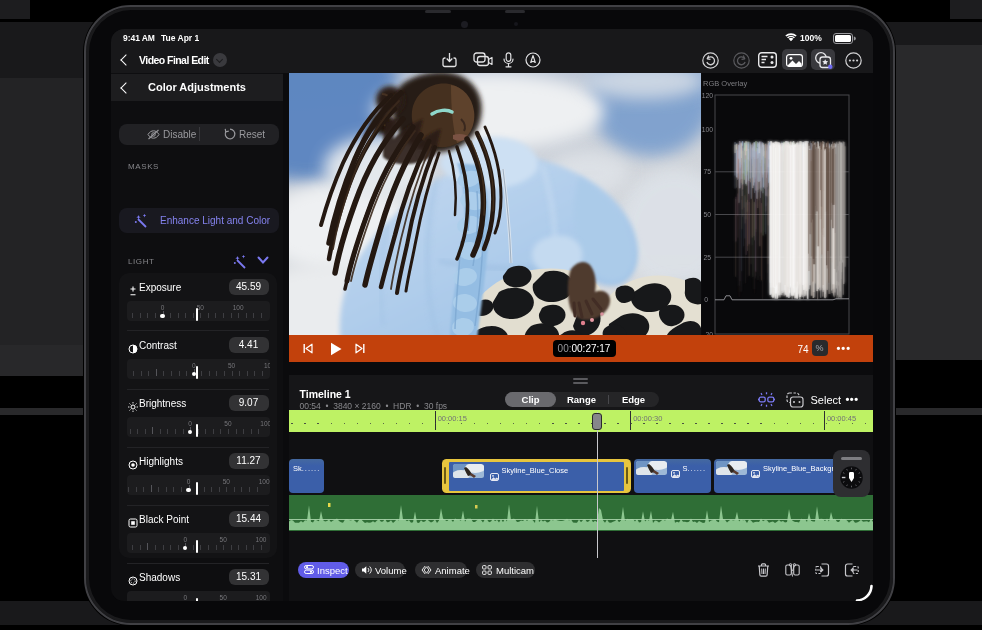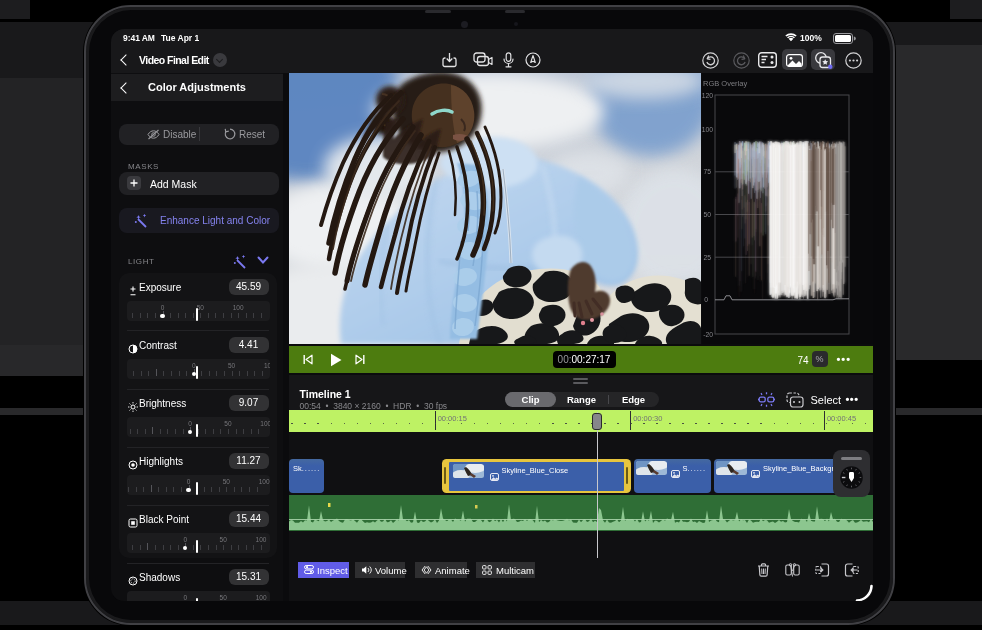--- a/index.html
+++ b/index.html
@@ -51,21 +51,21 @@
 .pnum { position:absolute; top:3.5px; width:20px; margin-left:-10px; text-align:center; color:#77777b; font-size:6.5px; }
 .tk { position:absolute; top:12px; width:1px; height:5px; background:#3e3e42; }
 .tkM { position:absolute; top:10.5px; width:1px; height:6.5px; background:#55555a; }
 .pdot { position:absolute; top:13px; width:4.4px; height:4.4px; border-radius:50%; background:#fff; }
 .pbar { position:absolute; top:7px; width:2.4px; height:13px; border-radius:1.2px; background:#fff; }
 .pdiv { position:absolute; left:16px; width:142px; height:1px; background:#232326; }
 
 #video { left:177.5px; top:43.5px; width:412px; height:271px; overflow:hidden; }
 #scope { left:591px; top:43.5px; width:171px; height:271px; background:#09090b; }
 
-#playbar { left:177.5px; top:317px; width:584.5px; height:26.5px; background:#4d7c0f; }
+#playbar { left:177.5px; top:306px; width:584.5px; height:26.5px; background:#c2410c; }
 #tcode { left:264px; top:4.5px; width:63px; height:17px; background:#000; border-radius:4px; color:#fff;
   font-size:10px; text-align:center; line-height:17px; }
 
 #tl { left:177.5px; top:346px; width:584.5px; height:226px; background:#161618; }
 #handle { left:284px; top:3px; width:15px; height:2px; border-radius:1px; background:#5a5a5e; box-shadow:0 4px 0 #5a5a5e; }
 #tlt { left:11px; top:13px; color:#fff; font-size:10.5px; font-weight:bold; }
 #tls { left:11px; top:26px; color:#88888c; font-size:8.5px; }
 #seg { left:216.5px; top:16.5px; width:154px; height:15px; background:#252527; border-radius:7.5px; }
 #seg .on { position:absolute; left:0; top:0; width:51px; height:15px; background:#6a6a6e; border-radius:7.5px;
   color:#fff; font-size:9.5px; font-weight:bold; text-align:center; line-height:15px; }
@@ -79,21 +79,21 @@
 .clip { position:absolute; top:27.5px; height:34px; background:linear-gradient(#44699f, #3b5fa9 20%); border-radius:4px; overflow:hidden;text-align:center; }
 .clip .th { position:absolute; left:2px; top:2px; border-radius:2.5px; overflow:hidden; width:31px; height:14px; }
 .clip .pi { position:absolute; top:5px; }
 .clip .lb { position:absolute; top:4.5px; color:#fff; font-size:7.5px; white-space:nowrap; }
 #selclip { position:absolute; top:27.5px; width:189px; height:34px; background:#e7c53e; border-radius:4.5px; }
 #selclip .inner { position:absolute; left:7px; top:2.5px; right:7px; bottom:2.5px; background:#3b5fa9; border-radius:1px; overflow:hidden; }
 #selclip .hm { position:absolute; top:8px; width:1.8px; height:17px; border-radius:1px; background:#6b5a14; }
 #audio { left:0; top:63.5px; width:584.5px; height:36px; background:#2f6e36; }
 #audln { left:0; top:87px; width:584.5px; height:1.2px; background:#a9d3aa; opacity:0.9; }
 #btoolbar { left:0; top:186.5px; width:584.5px; height:16px; }
-.bbtn { position:absolute; top:0; height:16px; border-radius:0; background:#2e2e30; color:#fff; font-size:9.5px; }
+.bbtn { position:absolute; top:0; height:16px; border-radius:8px; background:#2e2e30; color:#fff; font-size:9.5px; }
 .bbtn span { position:absolute; top:8px; transform:translateY(-50%); white-space:nowrap; }
 #playhead { left:308px; top:36.5px; width:1.6px; height:146px; background:#c8c8cc; }
 #phandle { left:303.5px; top:37.5px; width:10px; height:17px; background:#86868a; border-radius:3px; border:1px solid #2a2a2c; }
 #jog { left:544px; top:74.5px; width:37.5px; height:47.5px; background:#2e2e31; border-radius:8px; }
 #arc { left:566px; top:209px; }
 </style></head>
 <body>
 <div class="abs" id="bgA"></div>
 <div class="abs" id="bgA2"></div>
 <div class="abs" id="bgB"></div>
@@ -193,27 +193,20 @@
         <path d="M1.5 10 L11.5 1" stroke="#9a9a9e" stroke-width="1.1"></path>
       </svg>
     <span class="abs gtxt" style="left:44px; top:5.5px;">Disable</span>
     <svg class="abs" style="left:105px; top:4.5px" width="12" height="12" viewBox="0 0 12 12">
         <path d="M6 1.2 a4.8 4.8 0 11-4.1 2.3" fill="none" stroke="#9a9a9e" stroke-width="1.2"></path>
         <path d="M1.2 0.8 L1.8 3.8 L4.8 3.2" fill="none" stroke="#9a9a9e" stroke-width="1.2"></path>
       </svg>
     <span class="abs gtxt" style="left:120px; top:5.5px;">Reset</span>
   </div>
   <span class="abs" id="masks">MASKS</span>
-  <div class="abs cont" style="top:142.5px; height:23.5px;">
-    <div style="position:absolute; left:8px; top:4.5px; width:14px; height:14px; background:#3a3a3e; border-radius:4px;">
-      <svg width="14" height="14" viewBox="0 0 14 14">
-          <path d="M7 3.5 v7 M3.5 7 h7" stroke="#fff" stroke-width="1.3"></path>
-        </svg></div>
-    <span style="position:absolute; left:31px; top:12px; transform:translateY(-50%); color:#fff; font-size:10.5px;">Add Mask</span>
-  </div>
   <div class="abs" id="enh">
     <svg class="abs" style="left:15px; top:5px" width="15" height="15" viewBox="0 0 15 15">
         <path d="M4 6 L12 14" stroke="#7b79f1" stroke-width="1.8"></path>
         <path d="M4.5 2 l0.6 1.6 1.6 0.6 -1.6 0.6 -0.6 1.6 -0.6 -1.6 -1.6 -0.6 1.6 -0.6 Z" fill="#7b79f1"></path>
         <path d="M10.5 0.8 l0.5 1.3 1.3 0.5 -1.3 0.5 -0.5 1.3 -0.5 -1.3 -1.3 -0.5 1.3 -0.5 Z" fill="#7b79f1"></path>
         <circle cx="1.8" cy="9" r="1" fill="#7b79f1"></circle>
       </svg>
     <span>Enhance Light and Color</span>
   </div>
   <span class="abs" id="light">LIGHT</span>

